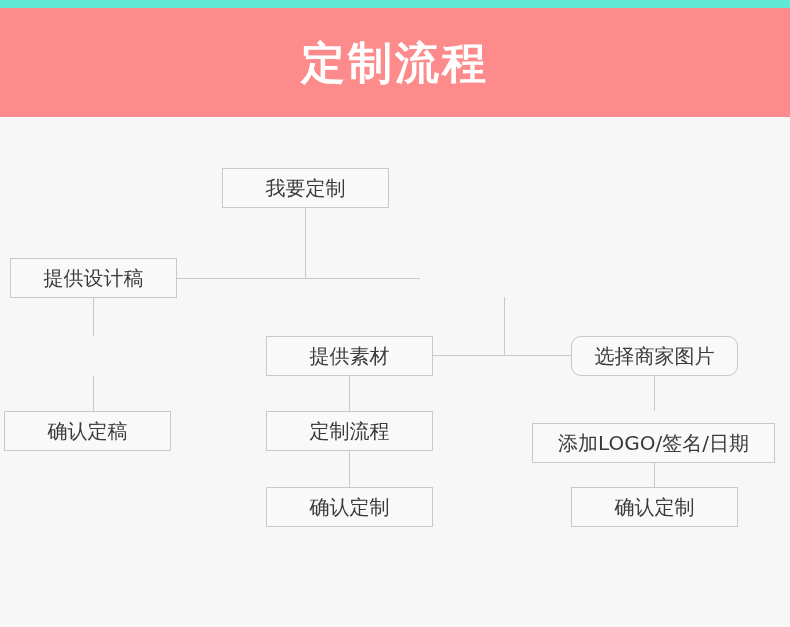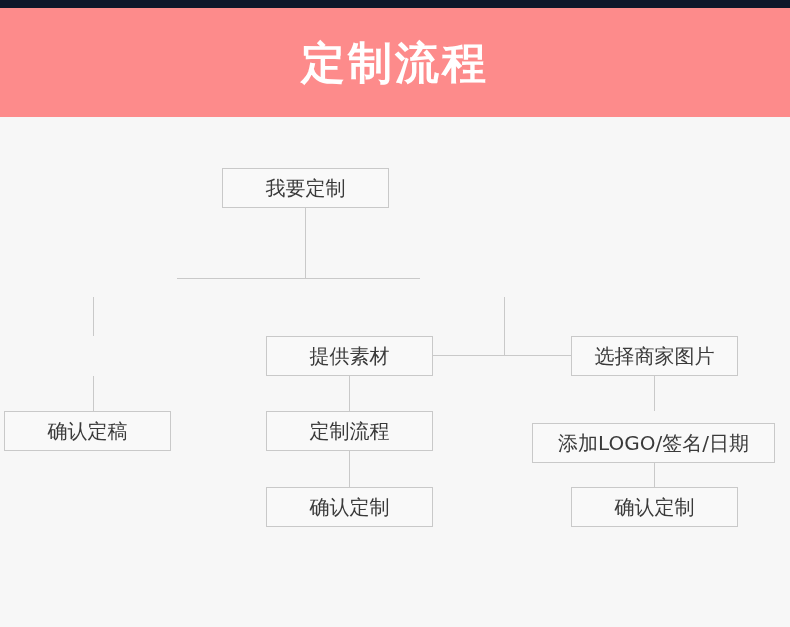--- a/index.html
+++ b/index.html
@@ -10,21 +10,21 @@
     width: 790px;
     height: 627px;
     background: #ffffff;
     font-family: "DejaVu Sans", "Liberation Sans", sans-serif;
     overflow: hidden;
   }
   #page {
     position: relative;
     width: 790px;
     height: 627px;
-    background: #0f172a;
+    background: #5eead4;
   }
   
   #banner {
     position: absolute;
     left: 0;
     top: 8px;
     width: 790px;
     height: 109px;
     background: #fd8b8b;
     display: flex;
@@ -96,23 +96,24 @@
     <div class="conn v" style="left:349px; top:259px; height:35px;"></div>
 
     <div class="conn v" style="left:349px; top:334px; height:36px;"></div>
 
     <div class="conn v" style="left:654px; top:259px; height:35px;"></div>
 
     <div class="conn v" style="left:654px; top:334px; height:36px;"></div>
 
     <div class="node" style="left:222px; top:51px; width:167px; height:40px;">我要定制</div>
 
+    <div class="node" style="left:10px; top:141px; width:167px; height:40px;">提供设计稿</div>
 
     <div class="node" style="left:266px; top:219px; width:167px; height:40px;">提供素材</div>
-    <div class="node" style="left:571px; top:219px; width:167px; height:40px;">选择商家图片</div>
+    <div class="node" style="left:571px; top:219px; width:167px; height:40px;border-radius:10px;">选择商家图片</div>
 
     <div class="node" style="left:4px; top:294px; width:167px; height:40px;">确认定稿</div>
     <div class="node" style="left:266px; top:294px; width:167px; height:40px;">定制流程</div>
     <div class="node" style="left:532px; top:306px; width:243px; height:40px;">添加LOGO/签名/日期</div>
 
     <div class="node" style="left:266px; top:370px; width:167px; height:40px;">确认定制</div>
     <div class="node" style="left:571px; top:370px; width:167px; height:40px;">确认定制</div>
 
   </div>
 </div>

